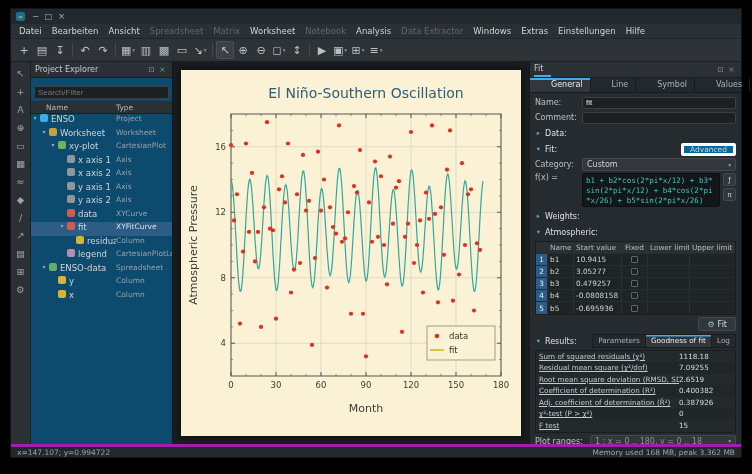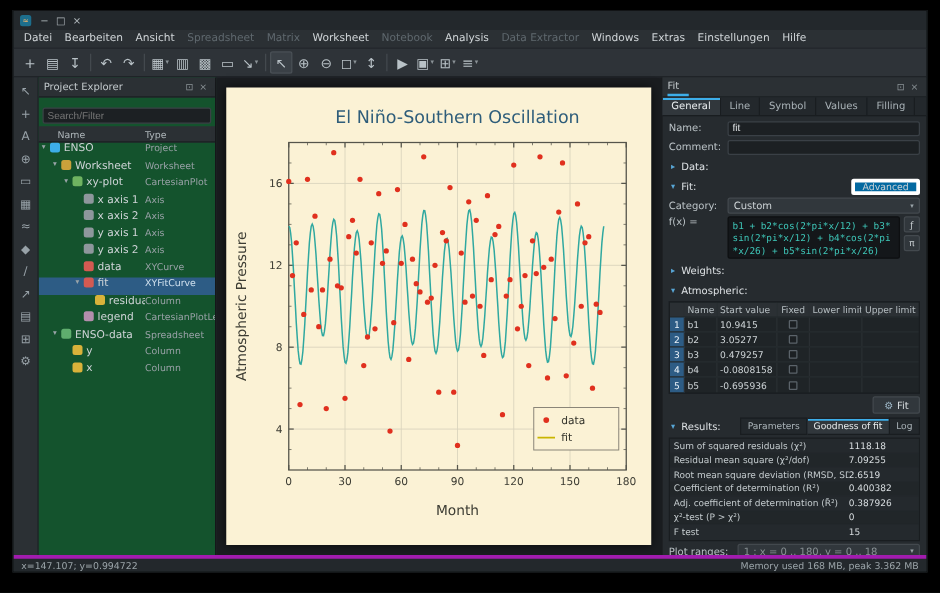--- a/index.html
+++ b/index.html
@@ -35,21 +35,21 @@
 
   
   .main { flex:1; display:flex; min-height:0; }
 
   .leftdock { width:20px; background:#2b3034; border-right:1px solid #1b1f22;
               display:flex; flex-direction:column; align-items:center; padding-top:4px; gap:4px; }
   .ldbtn { width:15px; height:14px; display:flex; align-items:center; justify-content:center;
            color:#98a2a8; font-size:9.5px; border-radius:2px; }
 
   
-  .explorer { width:142px; background:#14532d; border-right:1px solid #16181b;
+  .explorer { width:142px; background:#0c4a6e; border-right:1px solid #16181b;
               display:flex; flex-direction:column; color:#cfd4d7; }
   .dockhead { height:16px; background:#2b3034; border-bottom:1px solid #1b1f22;
               display:flex; align-items:center; padding:0 4px; flex:0 0 auto; }
   .dockhead .dh-title { flex:1; font-size:8px; color:#c4cacd; white-space:nowrap; overflow:hidden; }
   .dockhead .dh-ic { width:11px; text-align:center; color:#8a9296; font-size:7.5px; }
   .fitpanel .dockhead .dh-title { border-bottom:2px solid #3daee9; align-self:stretch;
               display:flex; align-items:center; flex:0 0 auto; padding-right:8px; }
   .fitpanel .dockhead { justify-content:space-between; }
   .searchrow { padding:2px 3px; flex:0 0 auto; }
   .searchrow input { width:100%; height:13px; background:#1c2023; border:1px solid #3a4046;
@@ -72,21 +72,21 @@
   .canvas { flex:1; min-width:0; background:#1a1d20; display:flex;
             align-items:center; justify-content:center; }
   .page { width:340px; height:366px; box-shadow:0 0 8px rgba(0,0,0,.7);
           display:flex; align-items:center; justify-content:center; }
   #chart { width:332px; height:354px; display:block; }
 
   
   .fitpanel { width:212px; background:#262b2f; border-left:1px solid #16181b;
               display:flex; flex-direction:column; font-size:8px; color:#cdd3d6; }
   .ftabs { display:flex; background:#23282c; border-bottom:1px solid #191d20; flex:0 0 auto; }
-  .ftab { padding:2px 7px 3px 7px; font-size:8px; color:#a9b2b7; border-right:1px solid #191d20; }
+  .ftab { padding:2px 7px 3px 21px; font-size:8px; color:#a9b2b7; border-right:1px solid #191d20; }
   .ftab.active { background:#31373c; color:#e9edef; box-shadow:inset 0 2px 0 #3daee9; }
   .fbody { flex:1; padding:3px 5px 2px 5px; display:flex; flex-direction:column; gap:2px;
            overflow:hidden; min-height:0; }
   .frow { display:flex; align-items:center; gap:3px; height:13px; flex:0 0 auto; }
   .flabel { width:44px; flex:0 0 auto; color:#b9c1c5; font-size:8px; }
   input.fin { flex:1; height:12px; background:#1c2023; border:1px solid #3a4046; border-radius:2px;
               color:#e0e4e6; font-size:8px; padding:0 3px; outline:none; min-width:0; }
   .sect { display:flex; align-items:center; gap:3px; height:14px; flex:0 0 auto; }
   .sect .chev { width:7px; font-size:6.5px; color:#58a6d6; text-align:center; }
   .sect .slabel { font-weight:normal; color:#dde1e4; font-size:8px; }
@@ -134,21 +134,21 @@
   .rtab { padding:1px 5px 2px 5px; font-size:7.3px; color:#a9b2b7; background:#23282c;
           border:1px solid #191d20; border-left:none; }
   .rtab:first-child { border-left:1px solid #191d20; }
   .rtab.active { background:#31373c; color:#e9edef; box-shadow:inset 0 1.5px 0 #3daee9; }
 
   .rtable { border:1px solid #191d20; flex:0 0 auto; overflow:hidden; }
   .rrow { display:flex; height:11.5px; align-items:center; background:#24292d;
           border-bottom:1px solid #22272b; }
   .rrow:nth-child(even) { background:#212629; }
   .rrow:last-child { border-bottom:none; }
-  .rlabel { flex:1; padding:0 3px; font-size:7.2px; color:#c4cbce; white-space:nowrap; overflow:hidden; }
+  .rlabel { flex:1; padding:0 3px; font-size:7.2px; color:#c4cbce; white-space:nowrap; overflow:hidden;text-decoration:underline; }
   .rvalue { width:56px; flex:0 0 auto; font-size:7.2px; color:#d8dde0; white-space:nowrap; overflow:hidden; }
 
   
   .statusbar { height:13px; background:#23282c; border-top:3px solid #a21caf;
                display:flex; align-items:center; padding:0 6px; font-size:7.5px;
                color:#9aa3a8; flex:0 0 auto; }
   .sb-right { margin-left:auto; }
 </style>
 </head>
 <body>

